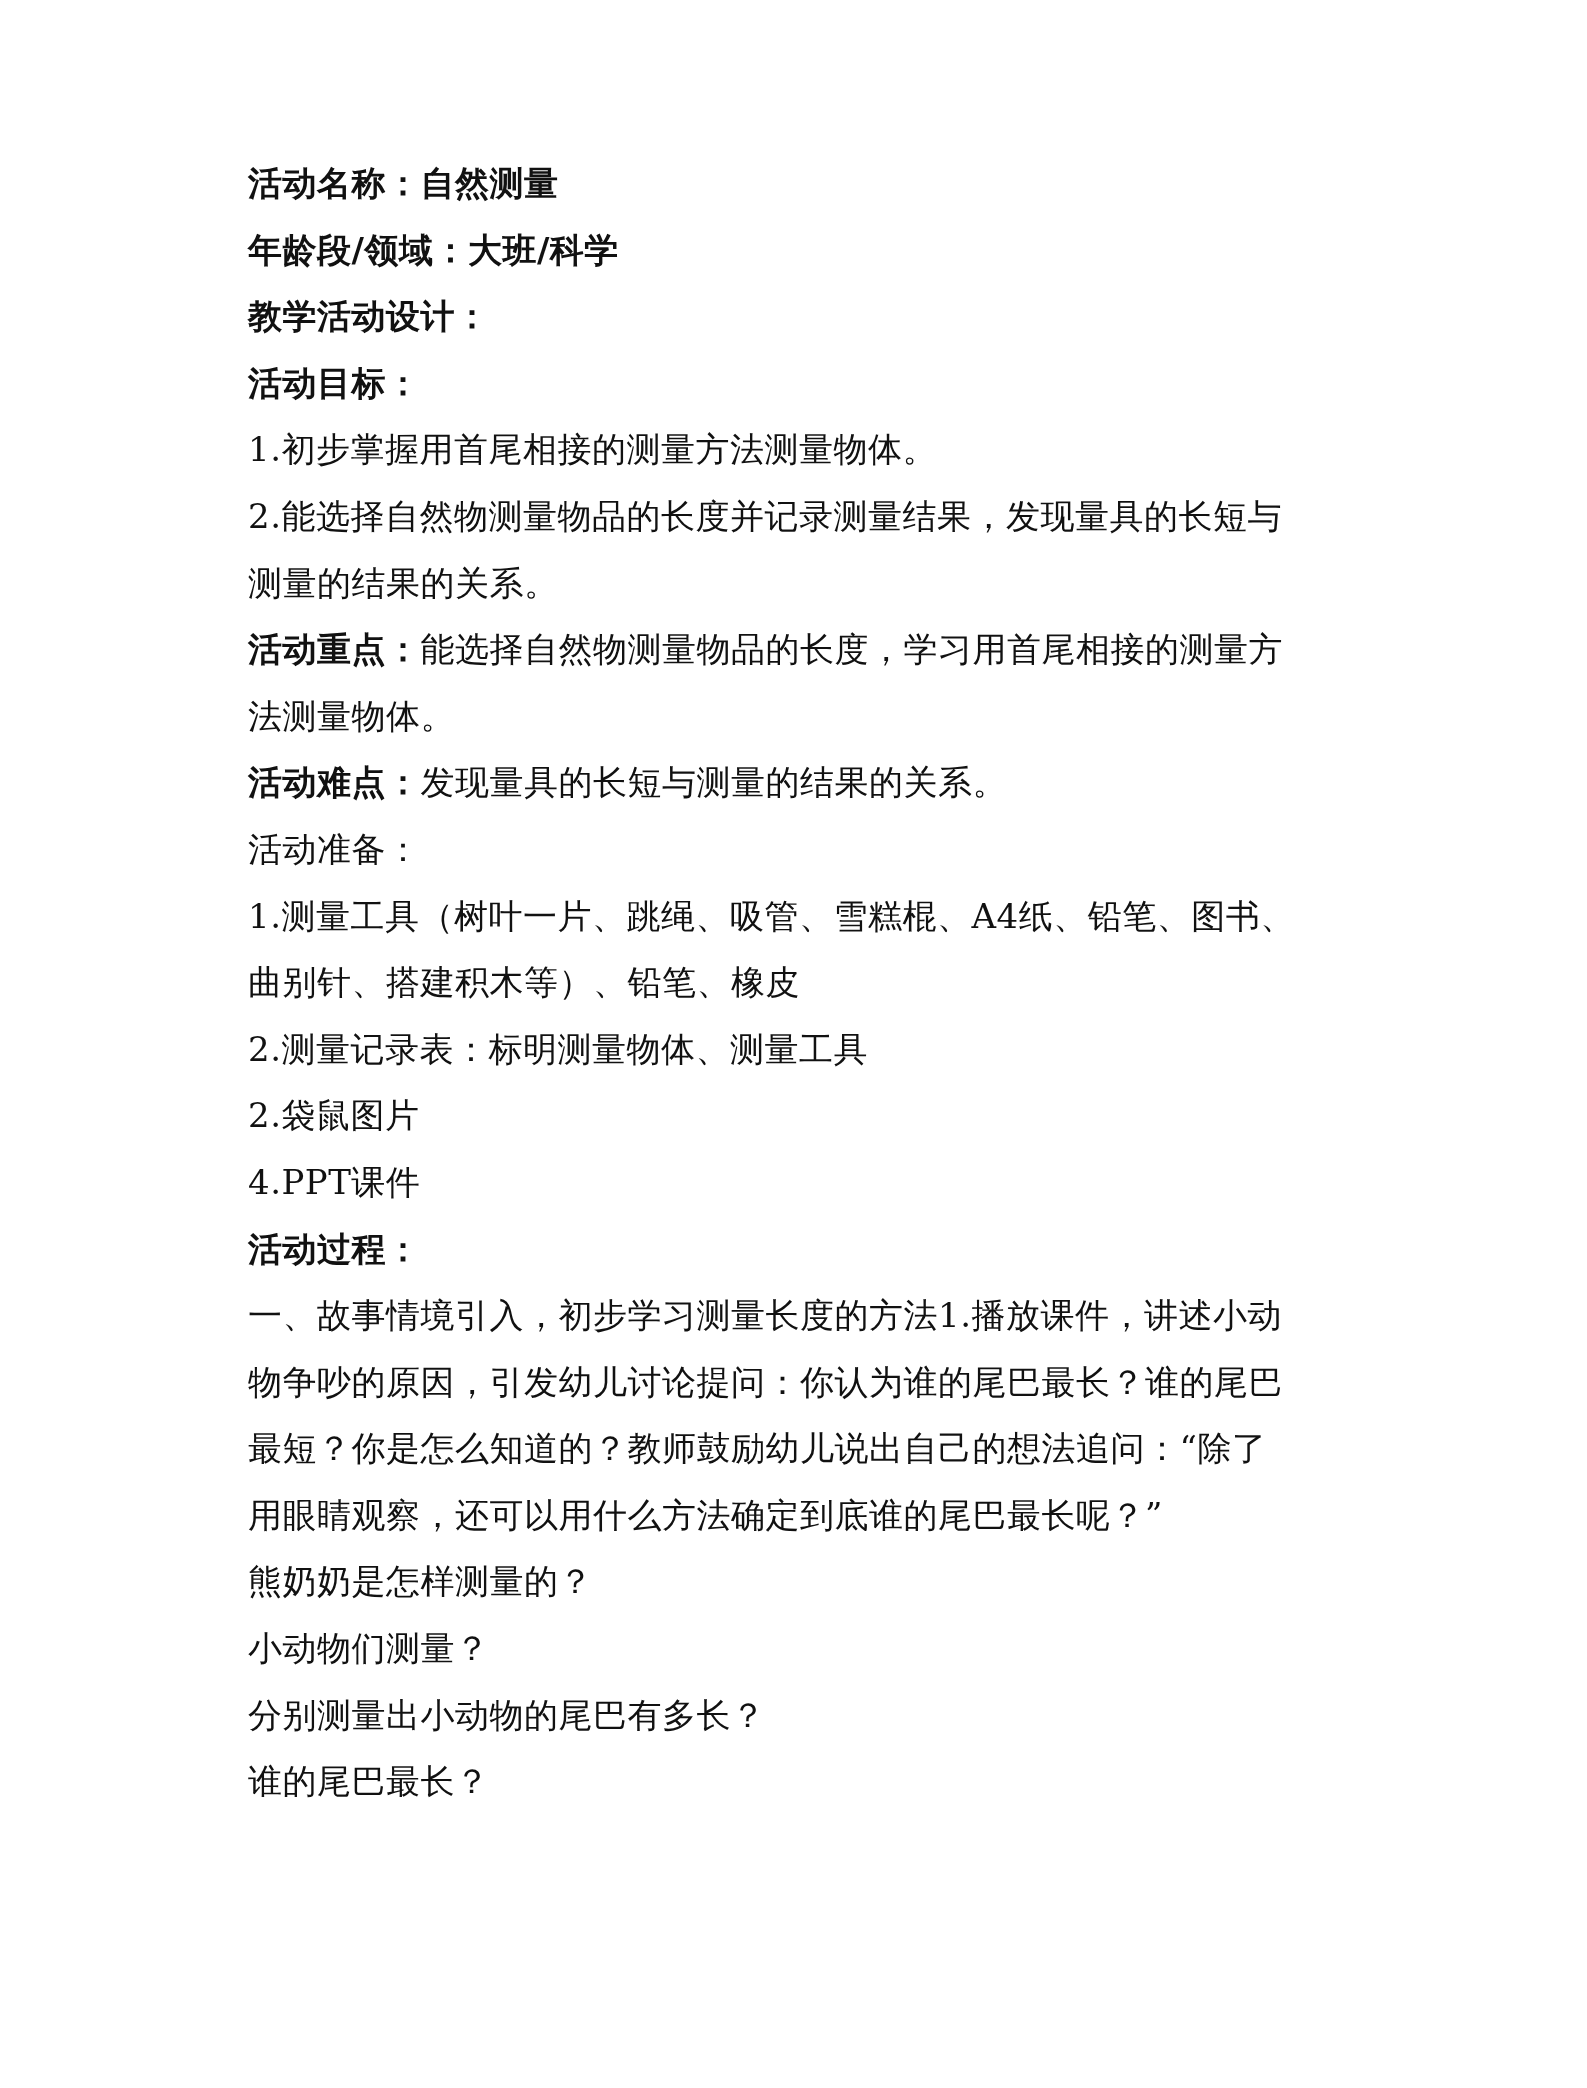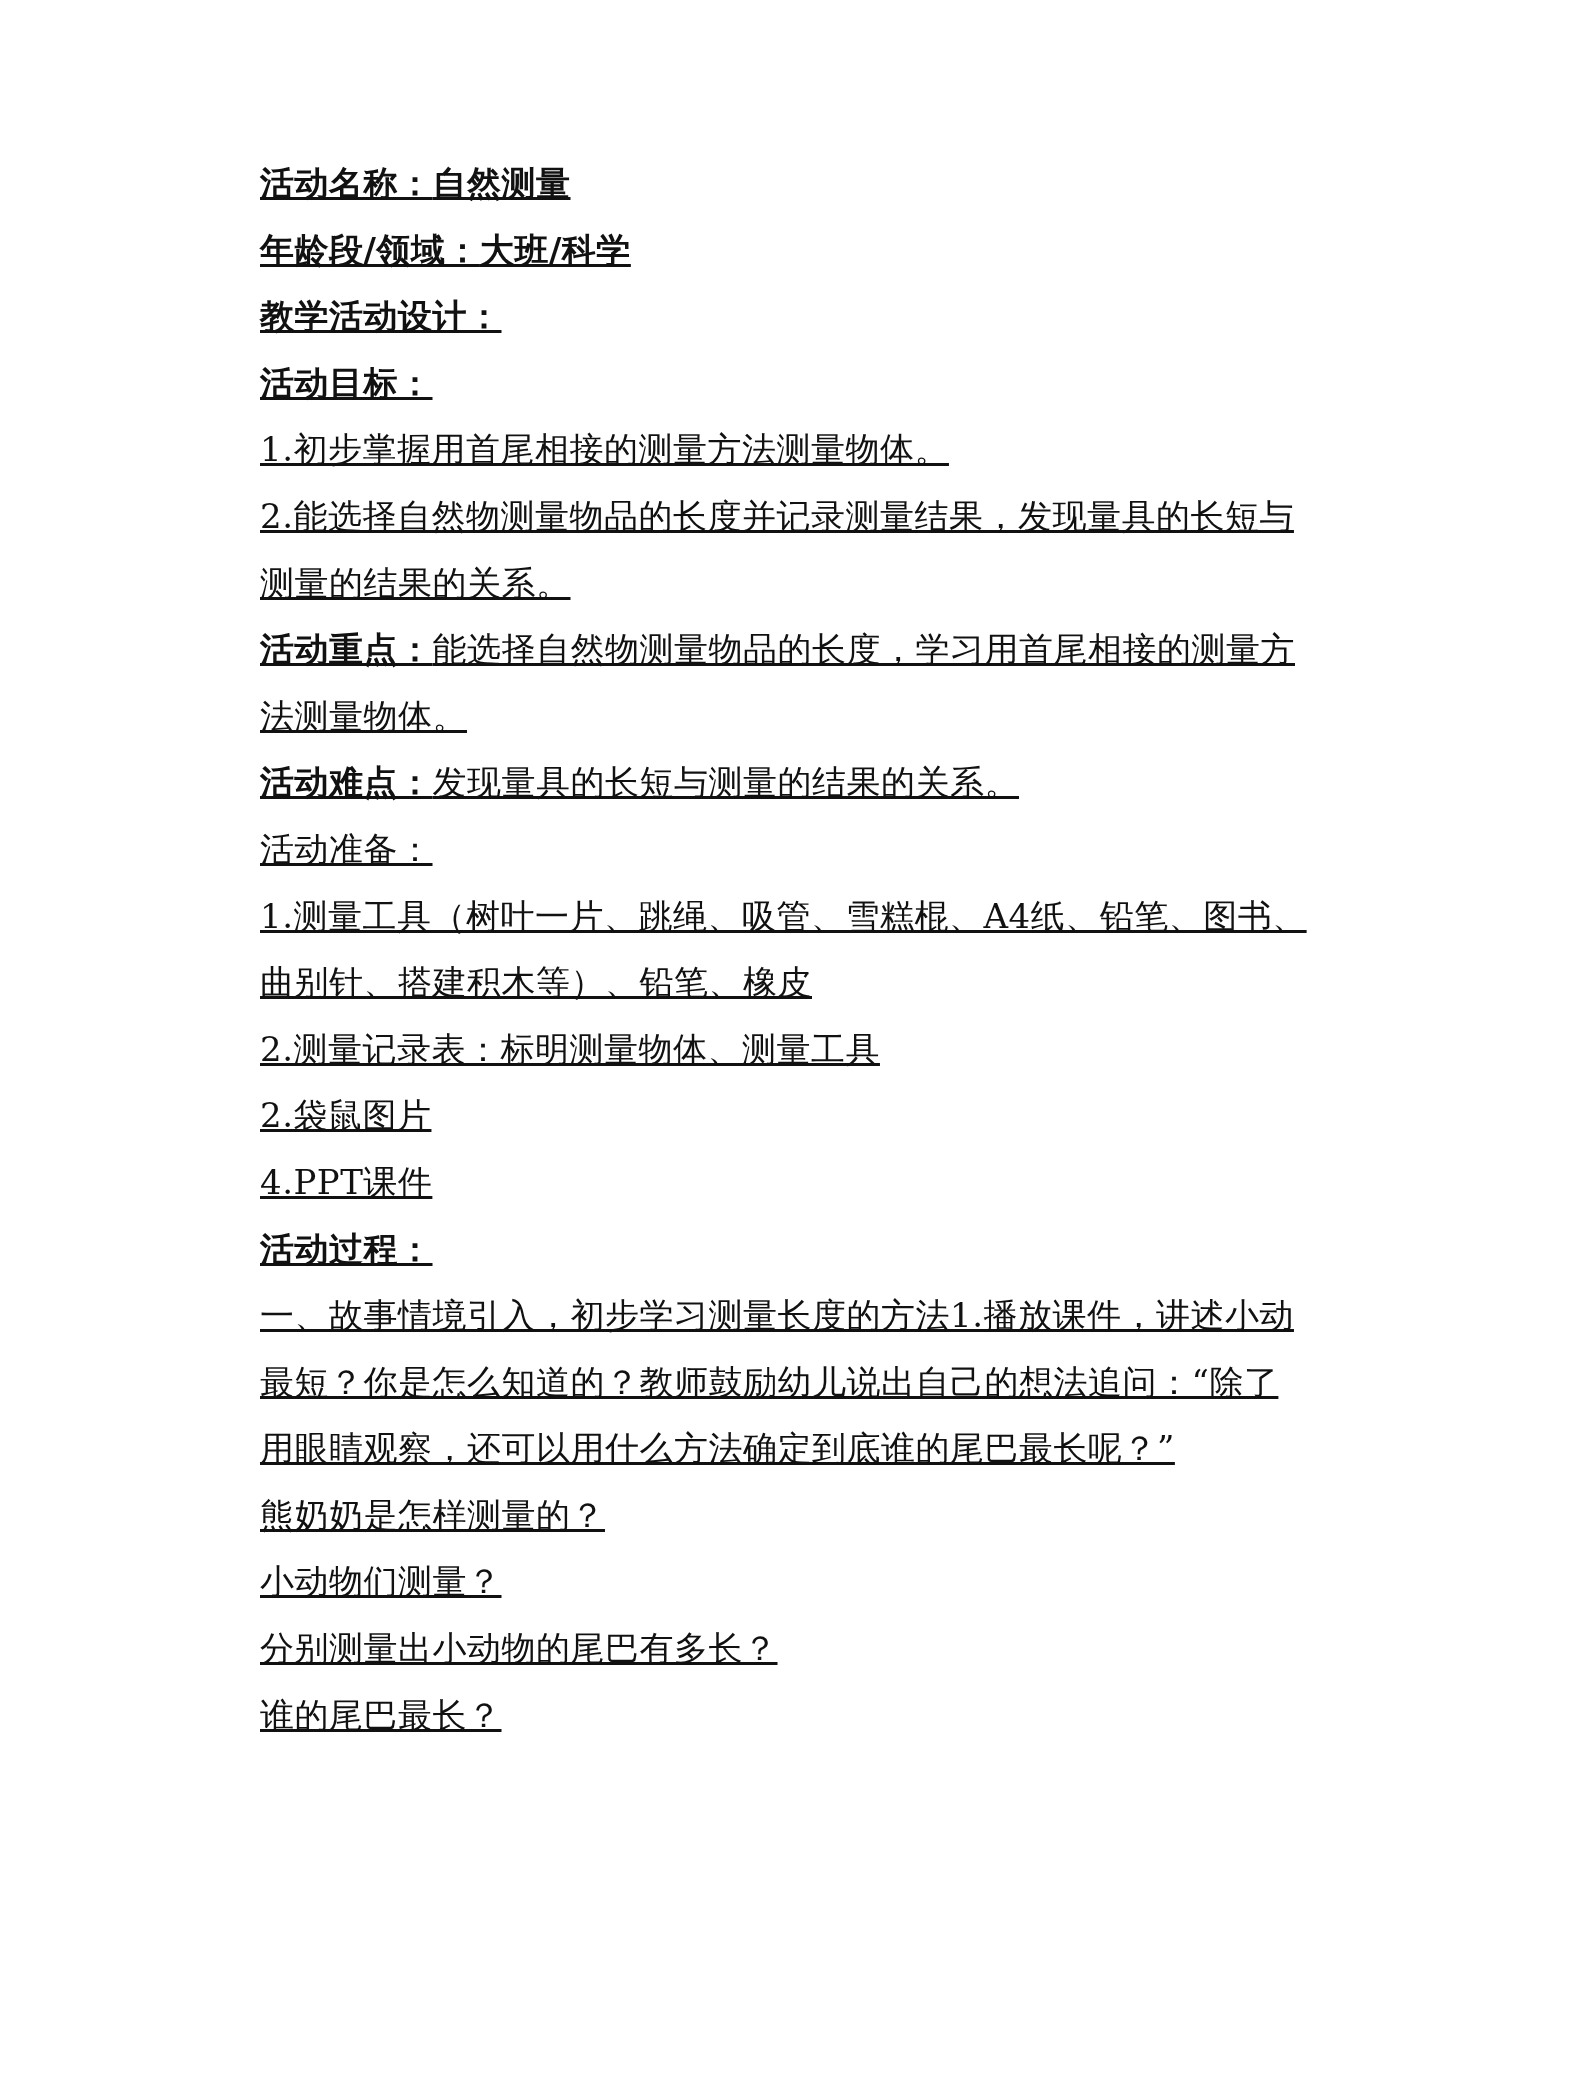--- a/index.html
+++ b/index.html
@@ -10,24 +10,23 @@
   body {
     width: 1587px;
     height: 2088px;
     position: relative;
     overflow: hidden;
     font-family: "DejaVu Serif", "Liberation Serif", serif;
     color: #111111;
   }
   .page {
     position: absolute;
-    left: 260px;
+    left: 248px;
     top: 150px;
     width: 1110px;
-    text-decoration: underline;
   }
   .line {
     height: 66.6px;
     line-height: 66.6px;
     font-size: 34px;
     white-space: nowrap;
     letter-spacing: 0.5px;
   }
   .bold {
     font-weight: bold;
@@ -67,20 +66,21 @@
 
   <div class="line">活动准备：</div>
   <div class="line">1.测量工具（树叶一片、跳绳、吸管、雪糕棍、A4纸、铅笔、图书、</div>
   <div class="line">曲别针、搭建积木等）、铅笔、橡皮</div>
   <div class="line">2.测量记录表：标明测量物体、测量工具</div>
   <div class="line">2.袋鼠图片</div>
   <div class="line">4.PPT课件</div>
 
   <div class="line bold">活动过程：</div>
   <div class="line">一、故事情境引入，初步学习测量长度的方法1.播放课件，讲述小动</div>
+  <div class="line">物争吵的原因，引发幼儿讨论提问：你认为谁的尾巴最长？谁的尾巴</div>
   <div class="line">最短？你是怎么知道的？教师鼓励幼儿说出自己的想法追问：“除了</div>
   <div class="line">用眼睛观察，还可以用什么方法确定到底谁的尾巴最长呢？”</div>
   <div class="line">熊奶奶是怎样测量的？</div>
   <div class="line">小动物们测量？</div>
   <div class="line">分别测量出小动物的尾巴有多长？</div>
   <div class="line">谁的尾巴最长？</div>
 
 </div>
 
 </body></html>

